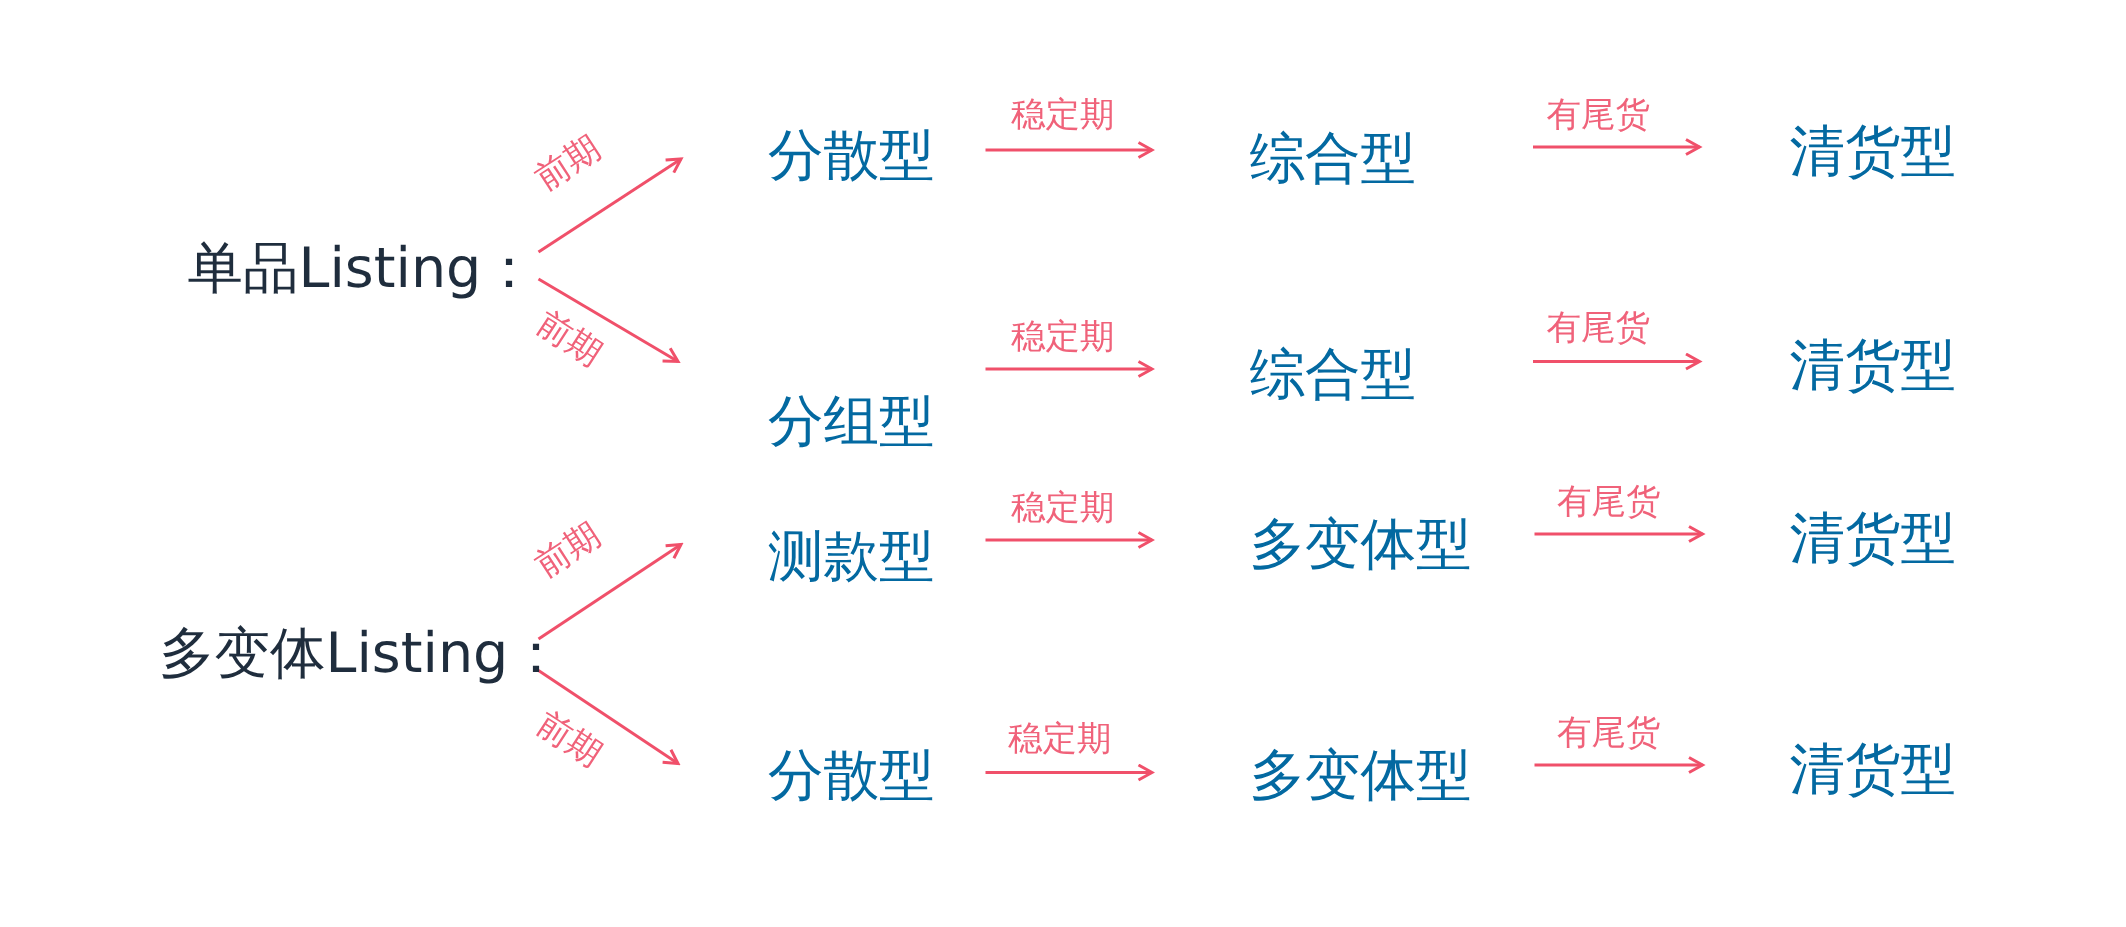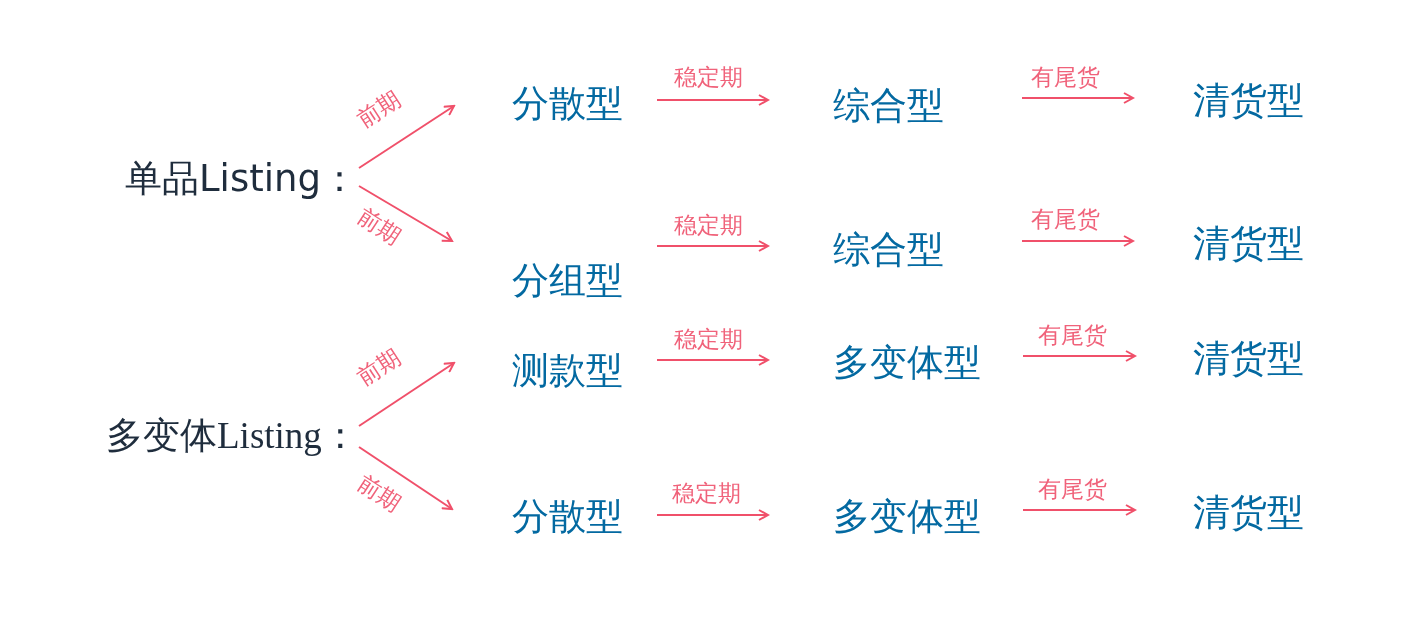--- a/index.html
+++ b/index.html
@@ -49,21 +49,21 @@
 <div class="node" style="left:833px; top:87px;">综合型</div>
 <div class="elabel" style="left:1031px; top:66px;">有尾货</div>
 <div class="node" style="left:1193px; top:82px;">清货型</div>
 
 <div class="node" style="left:512px; top:230px;margin-top:32px;">分组型</div>
 <div class="elabel" style="left:674px; top:214px;">稳定期</div>
 <div class="node" style="left:833px; top:231px;">综合型</div>
 <div class="elabel" style="left:1031px; top:208px;">有尾货</div>
 <div class="node" style="left:1193px; top:225px;">清货型</div>
 
-<div class="root" style="left:106px; top:417px;font-family:Liberation Serif, serif;">多变体Listing：</div>
+<div class="root" style="left:106px; top:417px;">多变体Listing：</div>
 <div class="elabel rot-up" style="left:356px; top:356px;">前期</div>
 <div class="elabel rot-down" style="left:356px; top:482px;">前期</div>
 
 <div class="node" style="left:512px; top:352px;">测款型</div>
 <div class="elabel" style="left:674px; top:328px;">稳定期</div>
 <div class="node" style="left:833px; top:344px;">多变体型</div>
 <div class="elabel" style="left:1038px; top:324px;">有尾货</div>
 <div class="node" style="left:1193px; top:340px;">清货型</div>
 
 <div class="node" style="left:512px; top:498px;">分散型</div>

